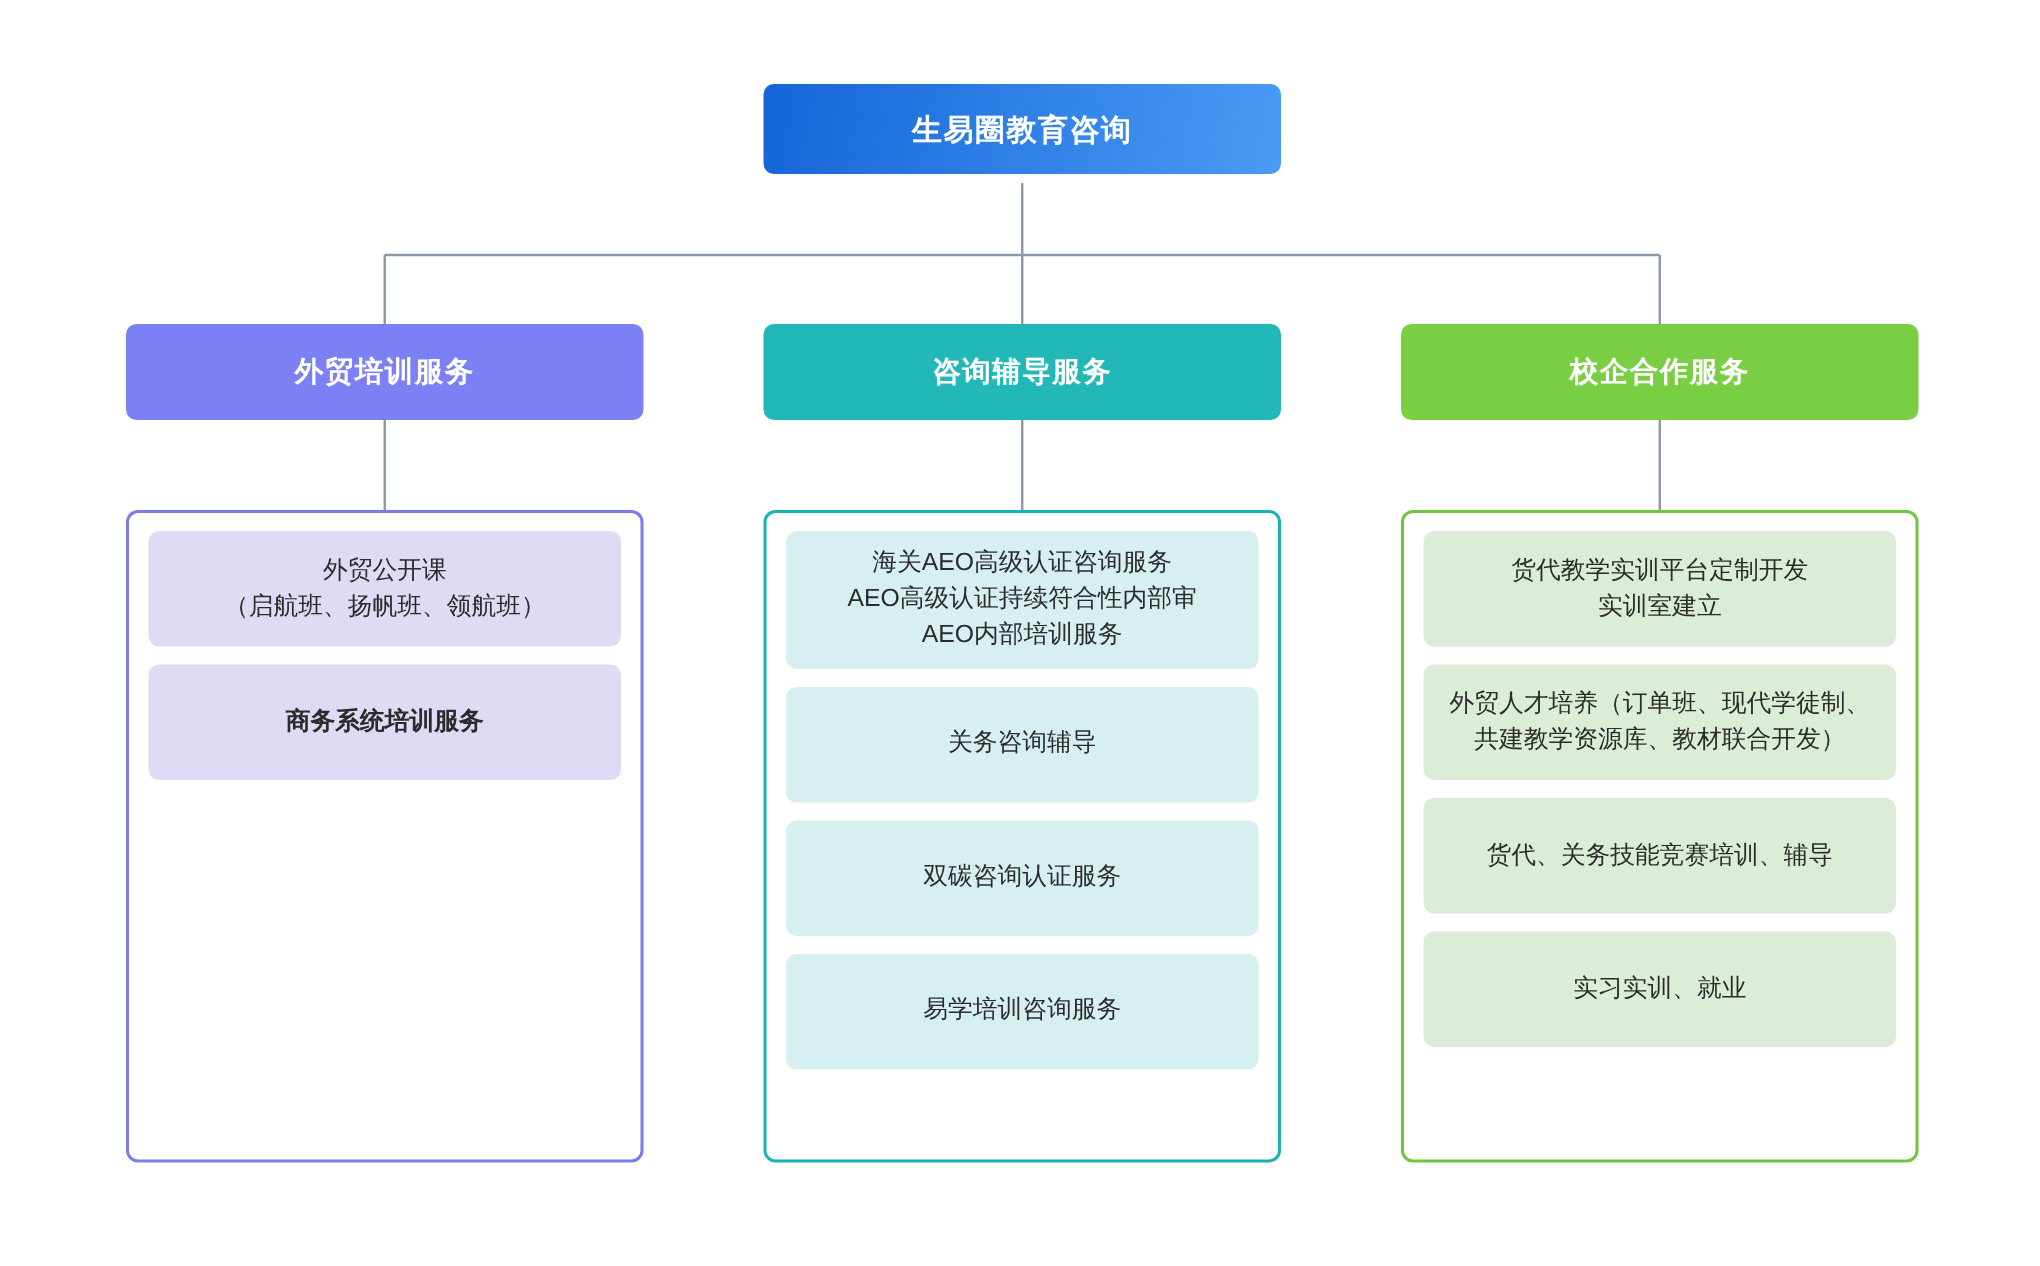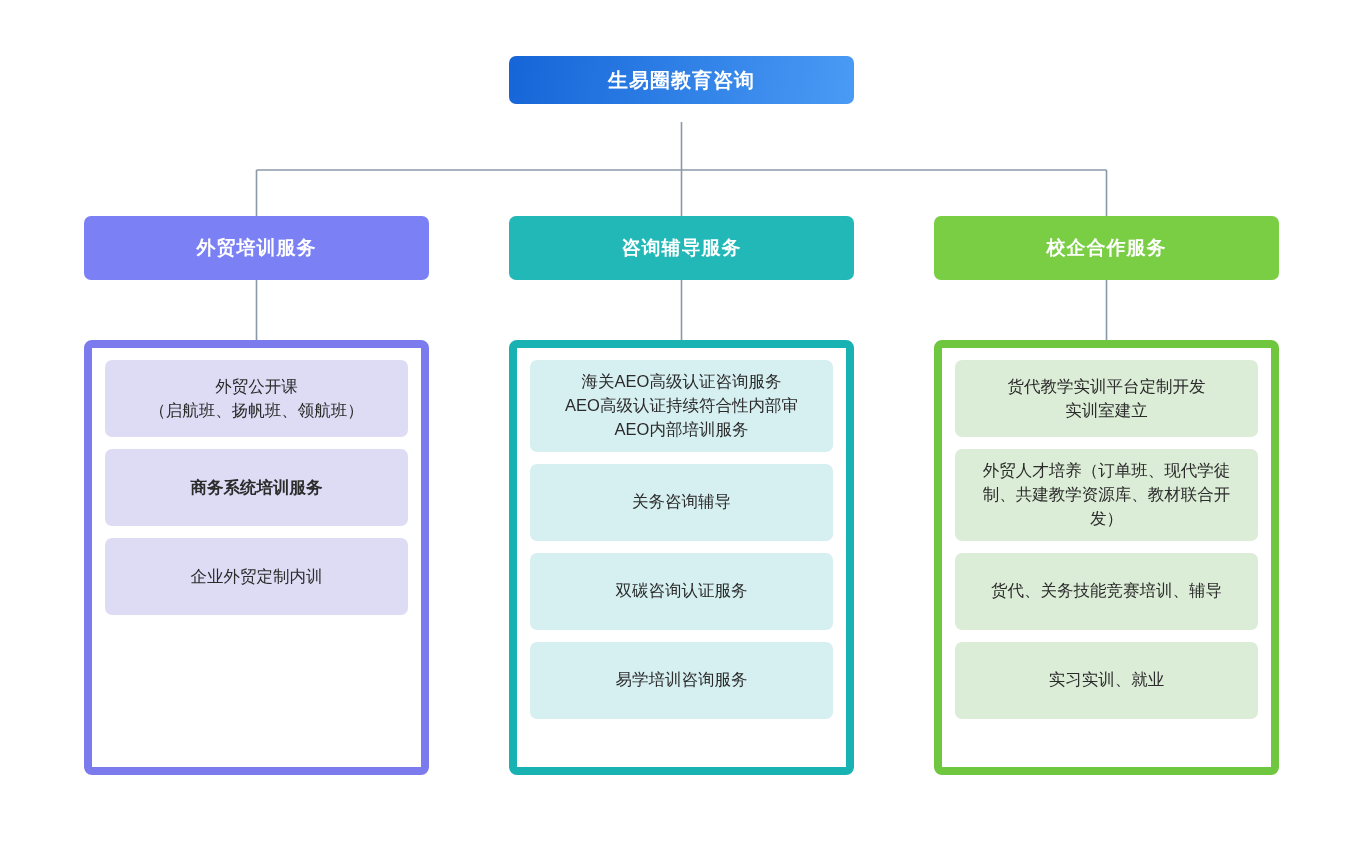--- a/index.html
+++ b/index.html
@@ -28,21 +28,21 @@
     width: 1360px;
     height: 844px;
   }
 
   
   .root-node {
     position: absolute;
     left: 509px;
     top: 56px;
     width: 345px;
-    height: 48px;
+    height: 60px;
     border-radius: 7px;
     display: flex;
     align-items: center;
     justify-content: center;
     box-sizing: border-box;
   }
   .root-node .node-title {
     color: #ffffff;
     font-size: 20px;
     font-weight: bold;
@@ -79,21 +79,21 @@
     letter-spacing: 1px;
   }
 
   .branch-container {
     position: absolute;
     top: 340px;
     left: 0;
     width: 345px;
     height: 435px;
     border-radius: 8px;
-    border: 8px solid #6d28d9;
+    border: 2px solid #6d28d9;
     background: #ffffff;
     box-sizing: border-box;
     display: flex;
     flex-direction: column;
     justify-content: flex-start;
     padding: 12px 13px;
     gap: 12px;
   }
 
   .leaf-item {
@@ -141,21 +141,20 @@
   </div>
 
   <div class="branch col0">
     <div class="branch-header" style="background: rgb(123, 128, 245);">
       <span class="header-title">外贸培训服务</span>
     </div>
     <div class="branch-container" style="border-color: rgb(123, 123, 238);">
       <div class="leaf-item" style="background: rgb(222, 220, 245);">外贸公开课
 （启航班、扬帆班、领航班）</div>
       <div class="leaf-item" style="background: rgb(222, 220, 245); font-weight: bold;">商务系统培训服务</div>
-      <div class="leaf-item" style="background: rgb(222, 220, 245);">企业外贸定制内训</div>
     </div>
   </div>
 
   <div class="branch col2">
     <div class="branch-header" style="background: rgb(122, 206, 67);">
       <span class="header-title">校企合作服务</span>
     </div>
     <div class="branch-container" style="border-color: rgb(111, 198, 63);">
       <div class="leaf-item" style="background: rgb(220, 237, 215);">货代教学实训平台定制开发
 实训室建立</div>

